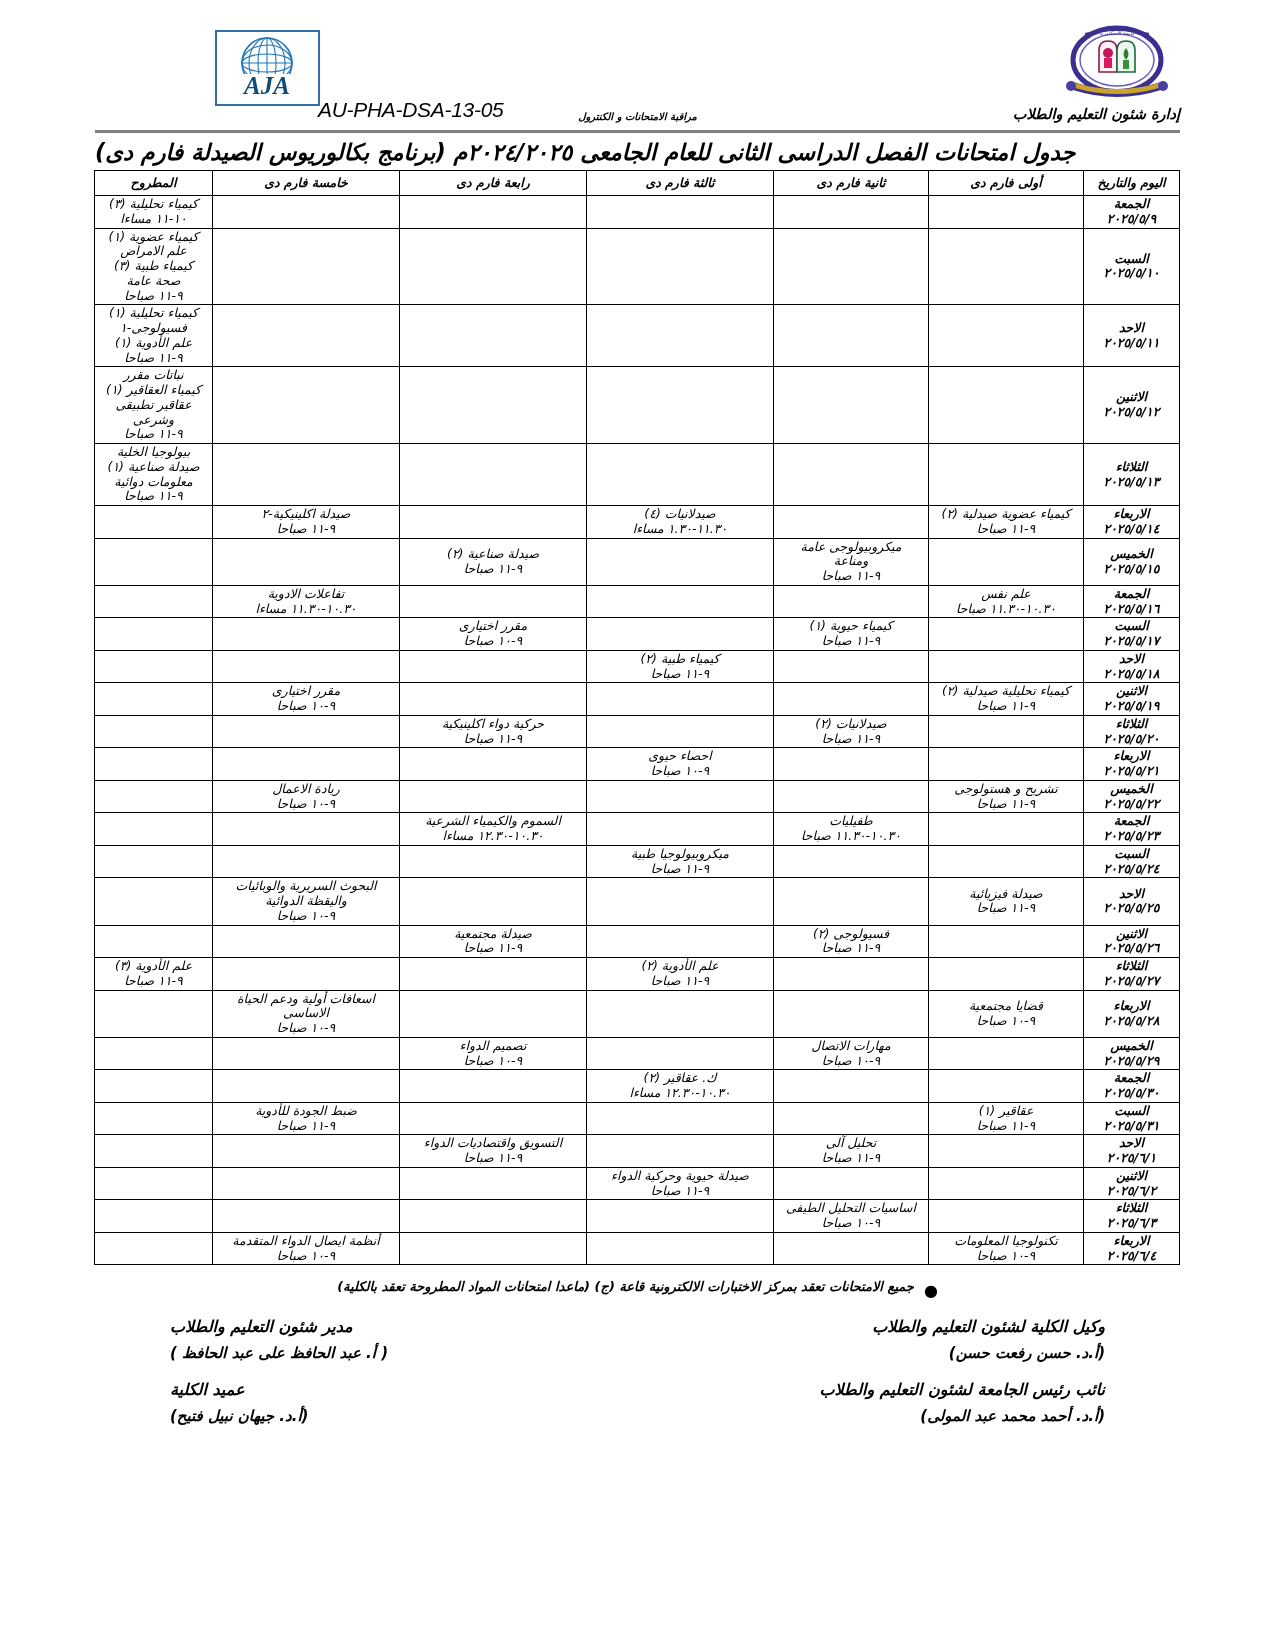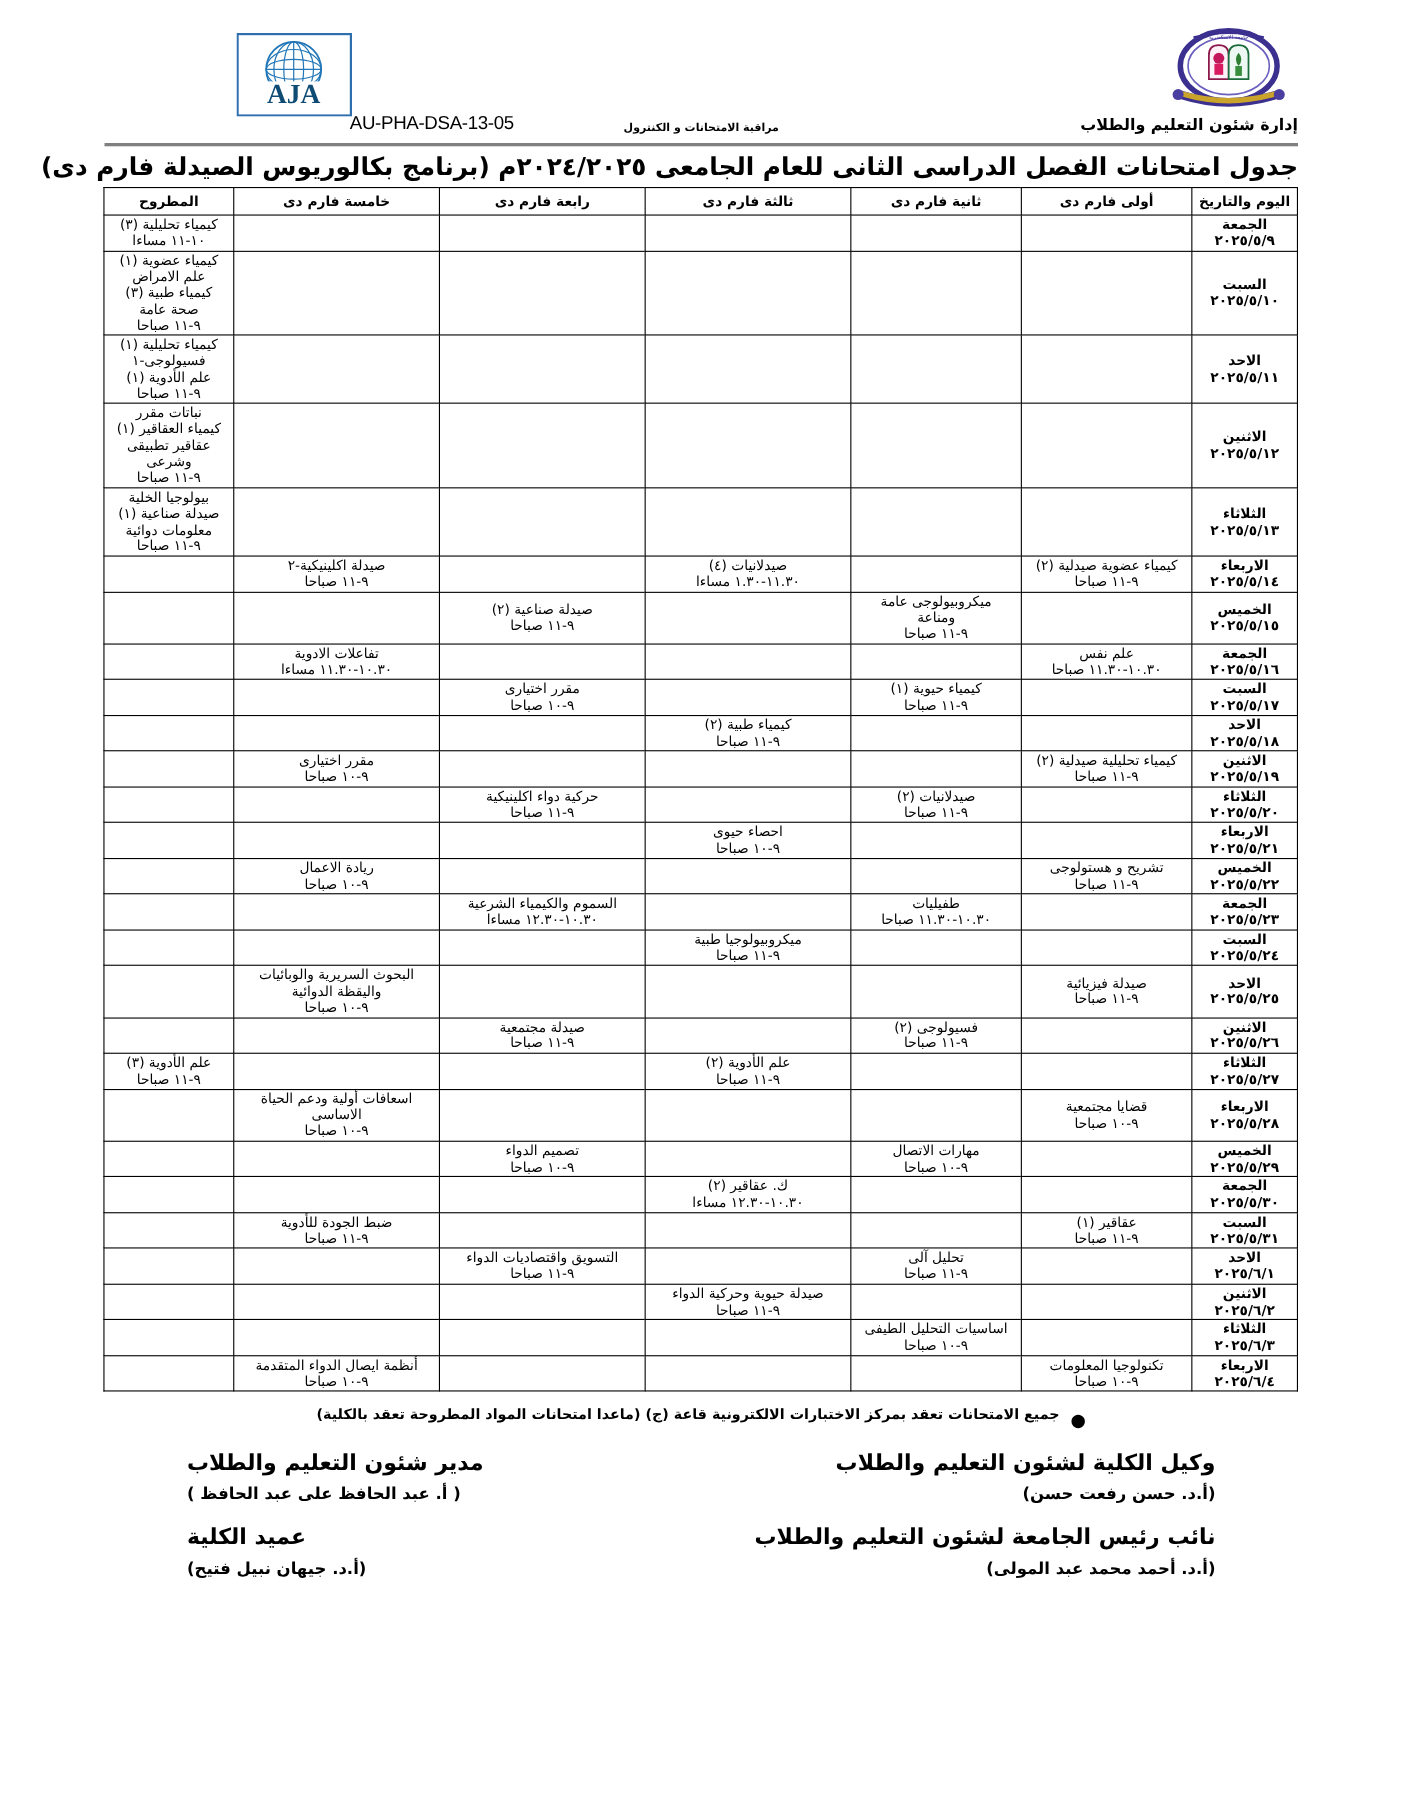--- a/index.html
+++ b/index.html
@@ -15,20 +15,21 @@
     color: #000000;
     position: relative;
     overflow: hidden;
   }
   .page {
     position: relative;
     width: 1275px;
     height: 1650px;
     padding: 0;
     box-sizing: border-box;
+    font-style: italic;
   }
 
   
   .header-band {
     position: relative;
     height: 128px;
     margin: 0 95px 0 95px;
   }
   .logo-aja {
     position: absolute;
@@ -48,21 +49,21 @@
     position: absolute;
     bottom: 6px;
     left: 0;
     right: 0;
     height: 20px;
   }
   .hdr-doccode {
     position: absolute;
     left: 223px;
     bottom: 0px;
-    font-size: 17px;
+    font-size: 21px;
     letter-spacing: -0.3px;
     direction: ltr;
     font-family: "Liberation Sans", sans-serif;
   }
   .hdr-mid {
     position: absolute;
     left: 0; right: 0;
     bottom: 0px;
     text-align: center;
     font-size: 10px;
@@ -154,21 +155,21 @@
     direction: rtl;
   }
   .sign-line {
     display: flex;
     justify-content: space-between;
     padding: 0 75px;
     margin-bottom: 8px;
   }
   .sign-line.names { margin-bottom: 18px; }
   .sign-item {
-    font-size: 20px;
+    font-size: 16px;
     font-weight: bold;
     letter-spacing: -0.3px;
     white-space: nowrap;
   }
   .sign-item.name { font-size: 15px; }
   .pad-r { padding-right: 60px; }
   .pad-l { padding-left: 40px; }
 </style>
 </head>
 <body>

